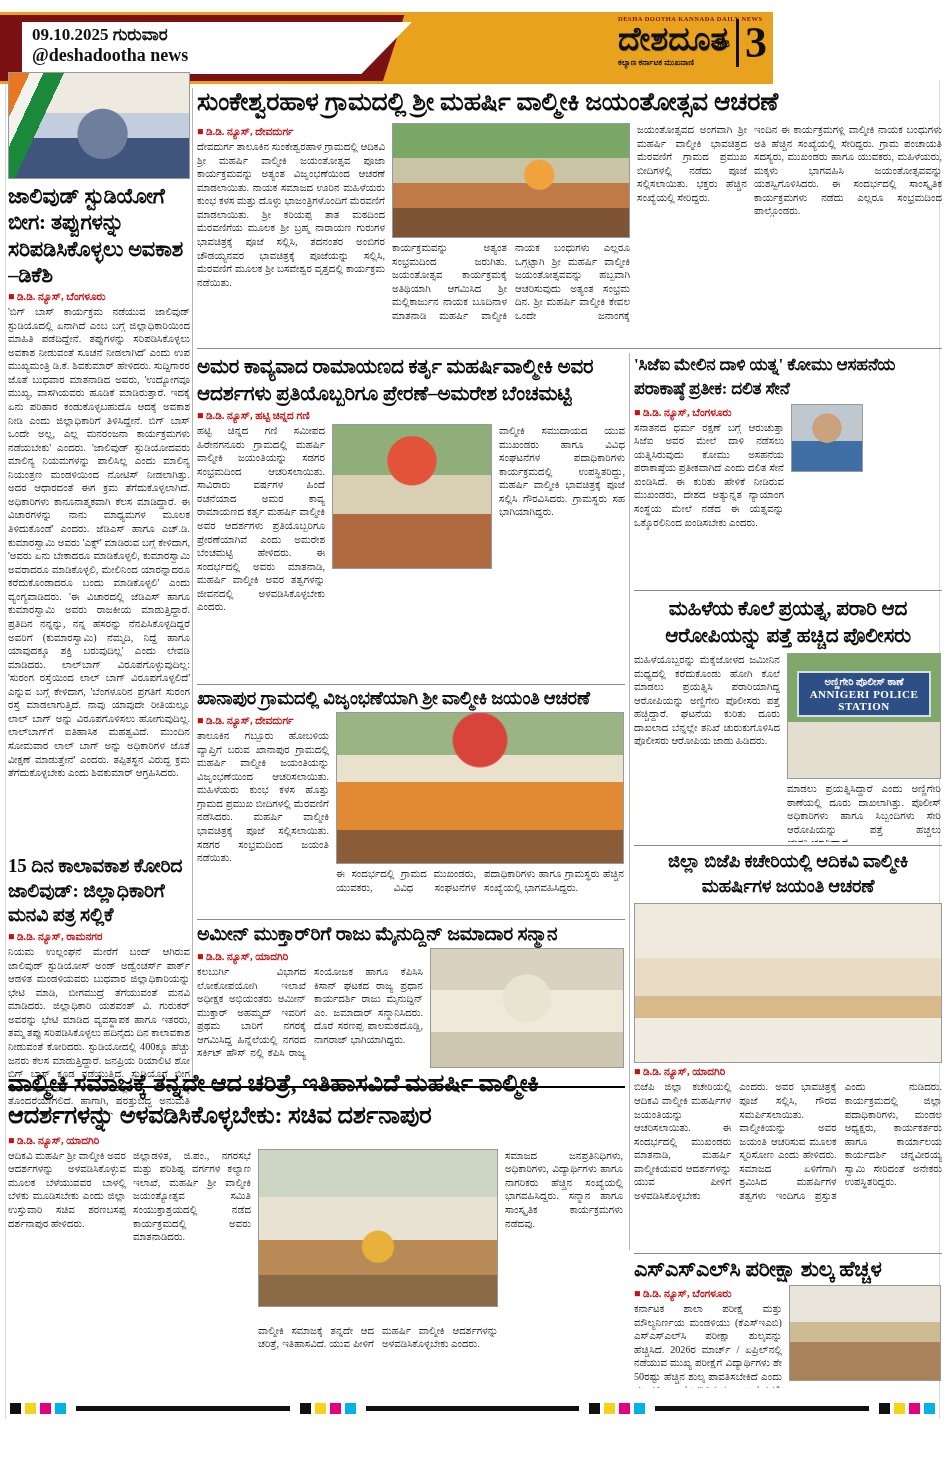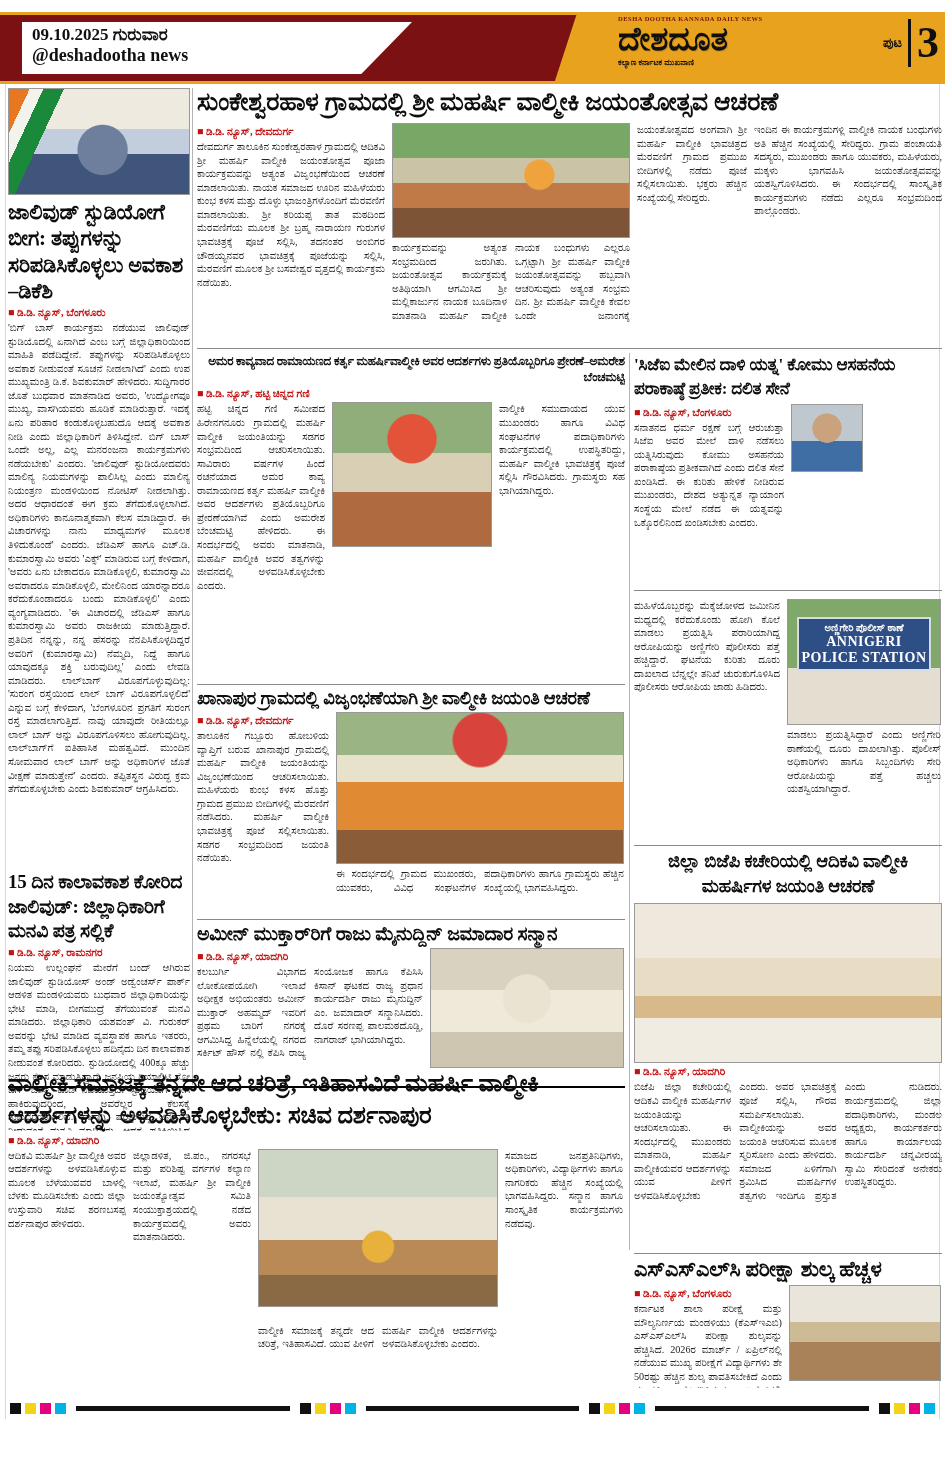--- a/index.html
+++ b/index.html
@@ -1,20 +1,20 @@
 <!DOCTYPE html>
 <html><head>
 <meta charset="utf-8">
 <style>
   html,body{margin:0;padding:0;background:#fff;}
   .page{position:relative;width:945px;height:1459px;background:#fff;overflow:hidden;
         font-family:"Liberation Serif","DejaVu Serif",serif;color:#1a1a1a;}
   .edge{position:absolute;top:80px;bottom:40px;width:1px;background:#d8d8d8;}
   
-  .mast{position:absolute;left:0;top:12px;width:945px;height:66px;background:#7b1113;
+  .mast{position:absolute;left:0;top:12px;width:773px;height:66px;background:#7b1113;
         border-top:3px solid #e8a21d;border-bottom:3px solid #e8a21d;overflow:hidden;}
   .mast-gold{position:absolute;right:-40px;top:-5px;width:420px;height:80px;background:#e8a21d;
         transform:skewX(-18deg);}
   .mast-gold2{position:absolute;right:-10px;top:-5px;width:330px;height:80px;background:#e8a21d;}
   .datebox{position:absolute;left:22px;top:7px;width:390px;height:52px;background:#fff;
         clip-path:polygon(0 0,100% 0,87% 100%,0 100%);padding:2px 10px;box-sizing:border-box;}
   .date-line{font-weight:bold;font-size:17px;line-height:1.25;color:#101010;}
   .handle-line{font-weight:bold;font-size:18px;line-height:1.2;color:#101010;}
   .mast-center{position:absolute;left:618px;top:0;width:235px;text-align:left;color:#101010;}
   .kicker{font-size:6.5px;font-weight:bold;color:#7b1113;letter-spacing:.5px;}
@@ -61,21 +61,21 @@
      linear-gradient(180deg,#cdd6c4 0 30%,#e8e2d2 30% 58%,#b98a55 58% 80%,#8a6a45 80%);}
   .ph-class{background:
      repeating-linear-gradient(180deg,#d9cdb4 0 14px,#b79a6e 14px 20px),
      linear-gradient(180deg,#e8e4d8 0 40%,#cbb astounding 40%);}
   .ph-class{background:
      linear-gradient(180deg,#e9e5da 0 38%,#cdbb96 38% 60%,#a9825a 60%);}
   .ph-police{background:linear-gradient(180deg,#7fa86a 0 55%,#e3ded0 55%);}
   .sign{position:absolute;left:6%;right:6%;top:14%;background:#2e4f86;border:2px solid #d7dbe2;
         color:#fff;text-align:center;padding:3px 2px;}
   .sign .kn{font-size:10px;font-weight:bold;line-height:1.2;}
-  .sign .en{font-size:14px;font-weight:bold;letter-spacing:.5px;}
+  .sign .en{font-size:11px;font-weight:bold;letter-spacing:.5px;}
   
   .foot{position:absolute;left:10px;right:10px;top:1403px;display:flex;align-items:center;gap:10px;}
   .marks{display:flex;gap:4px;}
   .marks i{width:11px;height:11px;display:block;}
   .m-k{background:#111;} .m-y{background:#f5d417;} .m-m{background:#e5007e;} .m-c{background:#00b3e6;}
   .fbar{flex:1;height:5px;background:#111;}
 </style>
 </head>
 <body>
 
@@ -96,21 +96,21 @@
       <div class="title">ದೇಶದೂತ</div>
       <div class="tagline">ಕಲ್ಯಾಣ ಕರ್ನಾಟಕ ಮುಖವಾಣಿ</div>
     </div>
     <div class="pagenum">
       <span class="lbl">ಪುಟ</span>
       <span class="bar"></span>
       <span class="num">3</span>
     </div>
   </div>
 
-  <div class="art" style="left:8px;top:88px;width:182px;height:1287px">
+  <div class="art" style="left:8px;top:72px;width:182px;height:1287px">
     <div class="photo ph-dks" style="width:182px;height:107px"></div>
     <div class="hl" style="font-size:21px;line-height:1.25;margin-top:4px">ಜಾಲಿವುಡ್ ಸ್ಟುಡಿಯೋಗೆ ಬೀಗ: ತಪ್ಪುಗಳನ್ನು ಸರಿಪಡಿಸಿಕೊಳ್ಳಲು ಅವಕಾಶ –ಡಿಕೆಶಿ</div>
     <div class="byline">■ ಡಿ.ಡಿ. ನ್ಯೂಸ್, ಬೆಂಗಳೂರು</div>
     <div class="body" style="height:537px;overflow:hidden">'ಬಿಗ್ ಬಾಸ್ ಕಾರ್ಯಕ್ರಮ ನಡೆಯುವ ಜಾಲಿವುಡ್ ಸ್ಟುಡಿಯೊದಲ್ಲಿ ಏನಾಗಿದೆ ಎಂಬ ಬಗ್ಗೆ ಜಿಲ್ಲಾಧಿಕಾರಿಯಿಂದ ಮಾಹಿತಿ ಪಡೆದಿದ್ದೇನೆ. ತಪ್ಪುಗಳನ್ನು ಸರಿಪಡಿಸಿಕೊಳ್ಳಲು ಅವಕಾಶ ನೀಡುವಂತೆ ಸೂಚನೆ ನೀಡಲಾಗಿದೆ' ಎಂದು ಉಪ ಮುಖ್ಯಮಂತ್ರಿ ಡಿ.ಕೆ. ಶಿವಕುಮಾರ್ ಹೇಳಿದರು. ಸುದ್ದಿಗಾರರ ಜೊತೆ ಬುಧವಾರ ಮಾತನಾಡಿದ ಅವರು, 'ಉದ್ಯೋಗವೂ ಮುಖ್ಯ, ವಾಸಗಿಯವರು ಹೂಡಿಕೆ ಮಾಡಿರುತ್ತಾರೆ. ಇದಕ್ಕೆ ಏನು ಪರಿಹಾರ ಕಂಡುಕೊಳ್ಳಬಹುದೊ ಆದಕ್ಕೆ ಅವಕಾಶ ನೀಡಿ ಎಂದು ಜಿಲ್ಲಾಧಿಕಾರಿಗೆ ತಿಳಿಸಿದ್ದೇನೆ. ಬಿಗ್ ಬಾಸ್ ಒಂದೇ ಅಲ್ಲ, ಎಲ್ಲ ಮನರಂಜನಾ ಕಾರ್ಯಕ್ರಮಗಳು ನಡೆಯಬೇಕು' ಎಂದರು. 'ಜಾಲಿವುಡ್ ಸ್ಟುಡಿಯೋದವರು ಮಾಲಿನ್ಯ ನಿಯಮಗಳನ್ನು ಪಾಲಿಸಿಲ್ಲ ಎಂದು ಮಾಲಿನ್ಯ ನಿಯಂತ್ರಣ ಮಂಡಳಿಯಿಂದ ನೋಟಿಸ್ ನೀಡಲಾಗಿತ್ತು. ಅದರ ಆಧಾರದಂತೆ ಈಗ ಕ್ರಮ ತೆಗೆದುಕೊಳ್ಳಲಾಗಿದೆ. ಅಧಿಕಾರಿಗಳು ಕಾನೂನಾತ್ಮಕವಾಗಿ ಕೆಲಸ ಮಾಡಿದ್ದಾರೆ. ಈ ವಿಚಾರಗಳನ್ನು ನಾನು ಮಾಧ್ಯಮಗಳ ಮೂಲಕ ತಿಳಿದುಕೊಂಡೆ' ಎಂದರು. ಜೆಡಿಎಸ್ ಹಾಗೂ ಎಚ್.ಡಿ. ಕುಮಾರಸ್ವಾಮಿ ಅವರು 'ಎಕ್ಸ್' ಮಾಡಿರುವ ಬಗ್ಗೆ ಕೇಳಿದಾಗ, 'ಅವರು ಏನು ಬೇಕಾದರೂ ಮಾಡಿಕೊಳ್ಳಲಿ, ಕುಮಾರಸ್ವಾಮಿ ಅವರಾದರೂ ಮಾಡಿಕೊಳ್ಳಲಿ, ಮೇಲಿನಿಂದ ಯಾರನ್ನಾದರೂ ಕರೆದುಕೊಂಡಾದರೂ ಬಂದು ಮಾಡಿಕೊಳ್ಳಲಿ' ಎಂದು ವ್ಯಂಗ್ಯವಾಡಿದರು. 'ಈ ವಿಚಾರದಲ್ಲಿ ಜೆಡಿಎಸ್ ಹಾಗೂ ಕುಮಾರಸ್ವಾಮಿ ಅವರು ರಾಜಕೀಯ ಮಾಡುತ್ತಿದ್ದಾರೆ. ಪ್ರತಿದಿನ ನನ್ನನ್ನು, ನನ್ನ ಹೆಸರನ್ನು ನೆನಪಿಸಿಕೊಳ್ಳದಿದ್ದರೆ ಅವರಿಗೆ (ಕುಮಾರಸ್ವಾಮಿ) ನೆಮ್ಮದಿ, ನಿದ್ದೆ ಹಾಗೂ ಯಾವುದಕ್ಕೂ ಶಕ್ತಿ ಬರುವುದಿಲ್ಲ' ಎಂದು ಲೇವಡಿ ಮಾಡಿದರು. ಲಾಲ್‌ಬಾಗ್ ವಿರೂಪಗೊಳ್ಳುವುದಿಲ್ಲ: 'ಸುರಂಗ ರಸ್ತೆಯಿಂದ ಲಾಲ್ ಬಾಗ್ ವಿರೂಪಗೊಳ್ಳಲಿದೆ' ಎನ್ನುವ ಬಗ್ಗೆ ಕೇಳಿದಾಗ, 'ಬೆಂಗಳೂರಿನ ಪ್ರಗತಿಗೆ ಸುರಂಗ ರಸ್ತೆ ಮಾಡಲಾಗುತ್ತಿದೆ. ನಾವು ಯಾವುದೇ ರೀತಿಯಲ್ಲೂ ಲಾಲ್ ಬಾಗ್ ಅನ್ನು ವಿರೂಪಗೊಳಿಸಲು ಹೋಗುವುದಿಲ್ಲ. ಲಾಲ್‌ಬಾಗ್‌ಗೆ ಐತಿಹಾಸಿಕ ಮಹತ್ವವಿದೆ. ಮುಂದಿನ ಸೋಮವಾರ ಲಾಲ್ ಬಾಗ್ ಅನ್ನು ಅಧಿಕಾರಿಗಳ ಜೊತೆ ವೀಕ್ಷಣೆ ಮಾಡುತ್ತೇನೆ' ಎಂದರು. ತಪ್ಪಿತಸ್ಥನ ವಿರುದ್ಧ ಕ್ರಮ ತೆಗೆದುಕೊಳ್ಳಬೇಕು ಎಂದು ಶಿವಕುಮಾರ್ ಆಗ್ರಹಿಸಿದರು.</div>
     <div class="hl" style="font-size:19px;line-height:1.3;margin-top:12px">15 ದಿನ ಕಾಲಾವಕಾಶ ಕೋರಿದ ಜಾಲಿವುಡ್: ಜಿಲ್ಲಾಧಿಕಾರಿಗೆ ಮನವಿ ಪತ್ರ ಸಲ್ಲಿಕೆ</div>
     <div class="byline">■ ಡಿ.ಡಿ. ನ್ಯೂಸ್, ರಾಮನಗರ</div>
     <div class="body" style="height:170px;overflow:hidden">ನಿಯಮ ಉಲ್ಲಂಘನೆ ಮೇರೆಗೆ ಬಂದ್ ಆಗಿರುವ ಜಾಲಿವುಡ್ ಸ್ಟುಡಿಯೋಸ್ ಅಂಡ್ ಅಡ್ವೆಂಚರ್ಸ್ ಪಾರ್ಕ್ ಆಡಳಿತ ಮಂಡಳಿಯವರು ಬುಧವಾರ ಜಿಲ್ಲಾಧಿಕಾರಿಯನ್ನು ಭೇಟಿ ಮಾಡಿ, ಬೀಗಮುದ್ರೆ ತೆಗೆಯುವಂತೆ ಮನವಿ ಮಾಡಿದರು. ಜಿಲ್ಲಾಧಿಕಾರಿ ಯಶವಂತ್ ವಿ. ಗುರುಕರ್ ಅವರನ್ನು ಭೇಟಿ ಮಾಡಿದ ವ್ಯವಸ್ಥಾಪಕ ಹಾಗೂ ಇತರರು, ತಮ್ಮ ತಪ್ಪು ಸರಿಪಡಿಸಿಕೊಳ್ಳಲು ಹದಿನೈದು ದಿನ ಕಾಲಾವಕಾಶ ನೀಡುವಂತೆ ಕೋರಿದರು. ಸ್ಟುಡಿಯೋದಲ್ಲಿ 400ಕ್ಕೂ ಹೆಚ್ಚು ಜನರು ಕೆಲಸ ಮಾಡುತ್ತಿದ್ದಾರೆ. ಜನಪ್ರಿಯ ರಿಯಾಲಿಟಿ ಶೋ ಬಿಗ್ ಬಾಸ್ ಕೂಡ ನಡೆಯುತ್ತಿದೆ. ಸ್ಟುಡಿಯೊಗೆ ಬೀಗ ಹಾಕಿರುವುದರಿಂದ, ಅವರೆಲ್ಲರ ಕೆಲಸಕ್ಕೆ ತೊಂದರೆಯಾಗಲಿದೆ. ಹಾಗಾಗಿ, ಷರತ್ತುಬದ್ಧ ಅನುಮತಿ ನೀಡುವಂತೆ ಮನವಿ ಮಾಡಿದರು. ಆದಕ್ಕೆ ಪ್ರತಿಕ್ರಿಯಿಸಿದ ಜಿಲ್ಲಾಧಿಕಾರಿ, ಕರ್ನಾಟಕ ಮಾಲಿನ್ಯ ನಿಯಂತ್ರಣ ಮಂಡಳಿ ಆದೇಶವನ್ನು ನಾವು ಪಾಲಿಸಿದ್ದೇವೆ.</div>
   </div>
   <div class="vr" style="left:192px;top:88px;height:997px"></div>
 
@@ -129,21 +129,21 @@
         <div class="body" style="height:212px;overflow:hidden">ಜಯಂತೋತ್ಸವದ ಅಂಗವಾಗಿ ಶ್ರೀ ಮಹರ್ಷಿ ವಾಲ್ಮೀಕಿ ಭಾವಚಿತ್ರದ ಮೆರವಣಿಗೆ ಗ್ರಾಮದ ಪ್ರಮುಖ ಬೀದಿಗಳಲ್ಲಿ ನಡೆದು ಪೂಜೆ ಸಲ್ಲಿಸಲಾಯಿತು. ಭಕ್ತರು ಹೆಚ್ಚಿನ ಸಂಖ್ಯೆಯಲ್ಲಿ ಸೇರಿದ್ದರು.</div>
       </div>
       <div style="width:188px">
         <div class="body" style="height:212px;overflow:hidden">ಇಂದಿನ ಈ ಕಾರ್ಯಕ್ರಮಗಳ್ಲಿ ವಾಲ್ಮೀಕಿ ನಾಯಕ ಬಂಧುಗಳು ಅತಿ ಹೆಚ್ಚಿನ ಸಂಖ್ಯೆಯಲ್ಲಿ ಸೇರಿದ್ದರು. ಗ್ರಾಮ ಪಂಚಾಯತಿ ಸದಸ್ಯರು, ಮುಖಂಡರು ಹಾಗೂ ಯುವಕರು, ಮಹಿಳೆಯರು, ಮಕ್ಕಳು ಭಾಗವಹಿಸಿ ಜಯಂತೋತ್ಸವವನ್ನು ಯಶಸ್ವಿಗೊಳಿಸಿದರು. ಈ ಸಂದರ್ಭದಲ್ಲಿ ಸಾಂಸ್ಕೃತಿಕ ಕಾರ್ಯಕ್ರಮಗಳು ನಡೆದು ಎಲ್ಲರೂ ಸಂಭ್ರಮದಿಂದ ಪಾಲ್ಗೊಂಡರು.</div>
       </div>
     </div>
   </div>
   <div class="hr" style="left:197px;top:348px;width:745px"></div>
 
   <div class="art" style="left:197px;top:353px;width:428px;height:328px">
-    <div class="hl" style="font-size:12px;line-height:1.35;text-align:right">ಅಮರ ಕಾವ್ಯವಾದ ರಾಮಾಯಣದ ಕರ್ತೃ ಮಹರ್ಷಿವಾಲ್ಮೀಕಿ ಅವರ ಆದರ್ಶಗಳು ಪ್ರತಿಯೊಬ್ಬರಿಗೂ ಪ್ರೇರಣೆ–ಅಮರೇಶ ಬೆಂಚಮಟ್ಟಿ</div>
+    <div class="hl" style="font-size:20px;line-height:1.35;text-align:left">ಅಮರ ಕಾವ್ಯವಾದ ರಾಮಾಯಣದ ಕರ್ತೃ ಮಹರ್ಷಿವಾಲ್ಮೀಕಿ ಅವರ ಆದರ್ಶಗಳು ಪ್ರತಿಯೊಬ್ಬರಿಗೂ ಪ್ರೇರಣೆ–ಅಮರೇಶ ಬೆಂಚಮಟ್ಟಿ</div>
     <div class="byline">■ ಡಿ.ಡಿ. ನ್ಯೂಸ್, ಹಟ್ಟಿ ಚಿನ್ನದ ಗಣಿ</div>
     <div class="cols" style="height:255px">
       <div class="body" style="width:130px;overflow:hidden">ಹಟ್ಟಿ ಚಿನ್ನದ ಗಣಿ ಸಮೀಪದ ಹಿರೇನಗನೂರು ಗ್ರಾಮದಲ್ಲಿ ಮಹರ್ಷಿ ವಾಲ್ಮೀಕಿ ಜಯಂತಿಯನ್ನು ಸಡಗರ ಸಂಭ್ರಮದಿಂದ ಆಚರಿಸಲಾಯಿತು. ಸಾವಿರಾರು ವರ್ಷಗಳ ಹಿಂದೆ ರಚನೆಯಾದ ಅಮರ ಕಾವ್ಯ ರಾಮಾಯಣದ ಕರ್ತೃ ಮಹರ್ಷಿ ವಾಲ್ಮೀಕಿ ಅವರ ಆದರ್ಶಗಳು ಪ್ರತಿಯೊಬ್ಬರಿಗೂ ಪ್ರೇರಣೆಯಾಗಿವೆ ಎಂದು ಅಮರೇಶ ಬೆಂಚಮಟ್ಟಿ ಹೇಳಿದರು. ಈ ಸಂದರ್ಭದಲ್ಲಿ ಅವರು ಮಾತನಾಡಿ, ಮಹರ್ಷಿ ವಾಲ್ಮೀಕಿ ಅವರ ತತ್ವಗಳನ್ನು ಜೀವನದಲ್ಲಿ ಅಳವಡಿಸಿಕೊಳ್ಳಬೇಕು ಎಂದರು.</div>
       <div style="width:160px">
         <div class="photo ph-arch" style="width:160px;height:145px"></div>
       </div>
       <div class="body" style="width:128px;overflow:hidden">ವಾಲ್ಮೀಕಿ ಸಮುದಾಯದ ಯುವ ಮುಖಂಡರು ಹಾಗೂ ವಿವಿಧ ಸಂಘಟನೆಗಳ ಪದಾಧಿಕಾರಿಗಳು ಕಾರ್ಯಕ್ರಮದಲ್ಲಿ ಉಪಸ್ಥಿತರಿದ್ದು, ಮಹರ್ಷಿ ವಾಲ್ಮೀಕಿ ಭಾವಚಿತ್ರಕ್ಕೆ ಪೂಜೆ ಸಲ್ಲಿಸಿ ಗೌರವಿಸಿದರು. ಗ್ರಾಮಸ್ಥರು ಸಹ ಭಾಗಿಯಾಗಿದ್ದರು.</div>
     </div>
   </div>
 
@@ -157,20 +157,21 @@
         <div class="body" style="height:150px;overflow:hidden">ಸನಾತನದ ಧರ್ಮ ರಕ್ಷಣೆ ಬಗ್ಗೆ ಆರುಚುತ್ತಾ ಸಿಜೆಐ ಅವರ ಮೇಲೆ ದಾಳಿ ನಡೆಸಲು ಯತ್ನಿಸಿರುವುದು ಕೋಮು ಅಸಹನೆಯ ಪರಾಕಾಷ್ಠೆಯ ಪ್ರತೀಕವಾಗಿದೆ ಎಂದು ದಲಿತ ಸೇನೆ ಖಂಡಿಸಿದೆ. ಈ ಕುರಿತು ಹೇಳಿಕೆ ನೀಡಿರುವ ಮುಖಂಡರು, ದೇಶದ ಅತ್ಯುನ್ನತ ನ್ಯಾಯಾಂಗ ಸಂಸ್ಥೆಯ ಮೇಲೆ ನಡೆದ ಈ ಯತ್ನವನ್ನು ಒಕ್ಕೊರಲಿನಿಂದ ಖಂಡಿಸಬೇಕು ಎಂದರು.</div>
       </div>
       <div style="width:150px">
         <div class="photo ph-portrait" style="width:72px;height:68px;float:left;margin:0 5px 3px 0"></div>
       </div>
     </div>
   </div>
   <div class="hr" style="left:634px;top:590px;width:308px"></div>
 
   <div class="art" style="left:634px;top:595px;width:308px;height:247px">
+    <div class="hl" style="font-size:20px;line-height:1.35;text-align:center">ಮಹಿಳೆಯ ಕೊಲೆ ಪ್ರಯತ್ನ, ಪರಾರಿ ಆದ ಆರೋಪಿಯನ್ನು ಪತ್ತೆ ಹಚ್ಚಿದ ಪೊಲೀಸರು</div>
     <div class="cols" style="margin-top:4px;height:178px">
       <div class="body" style="width:146px;overflow:hidden">ಮಹಿಳೆಯೊಬ್ಬರನ್ನು ಮೆಕ್ಕೆಜೋಳದ ಜಮೀನಿನ ಮಧ್ಯದಲ್ಲಿ ಕರೆದುಕೊಂಡು ಹೋಗಿ ಕೊಲೆ ಮಾಡಲು ಪ್ರಯತ್ನಿಸಿ ಪರಾರಿಯಾಗಿದ್ದ ಆರೋಪಿಯನ್ನು ಅಣ್ಣಿಗೇರಿ ಪೊಲೀಸರು ಪತ್ತೆ ಹಚ್ಚಿದ್ದಾರೆ. ಘಟನೆಯ ಕುರಿತು ದೂರು ದಾಖಲಾದ ಬೆನ್ನಲ್ಲೇ ತನಿಖೆ ಚುರುಕುಗೊಳಿಸಿದ ಪೊಲೀಸರು ಆರೋಪಿಯ ಜಾಡು ಹಿಡಿದರು.</div>
       <div style="width:154px">
         <div class="photo ph-police" style="width:154px;height:126px">
           <div class="sign">
             <div class="kn">ಅಣ್ಣಿಗೇರಿ ಪೊಲೀಸ್ ಠಾಣೆ</div>
             <div class="en">ANNIGERI POLICE STATION</div>
           </div>
         </div>
         <div class="body" style="margin-top:3px;height:74px;overflow:hidden">ಮಾಡಲು ಪ್ರಯತ್ನಿಸಿದ್ದಾರೆ ಎಂದು ಅಣ್ಣಿಗೇರಿ ಠಾಣೆಯಲ್ಲಿ ದೂರು ದಾಖಲಾಗಿತ್ತು. ಪೊಲೀಸ್ ಅಧಿಕಾರಿಗಳು ಹಾಗೂ ಸಿಬ್ಬಂದಿಗಳು ಸೇರಿ ಆರೋಪಿಯನ್ನು ಪತ್ತೆ ಹಚ್ಚಲು ಯಶಸ್ವಿಯಾಗಿದ್ದಾರೆ.</div>

